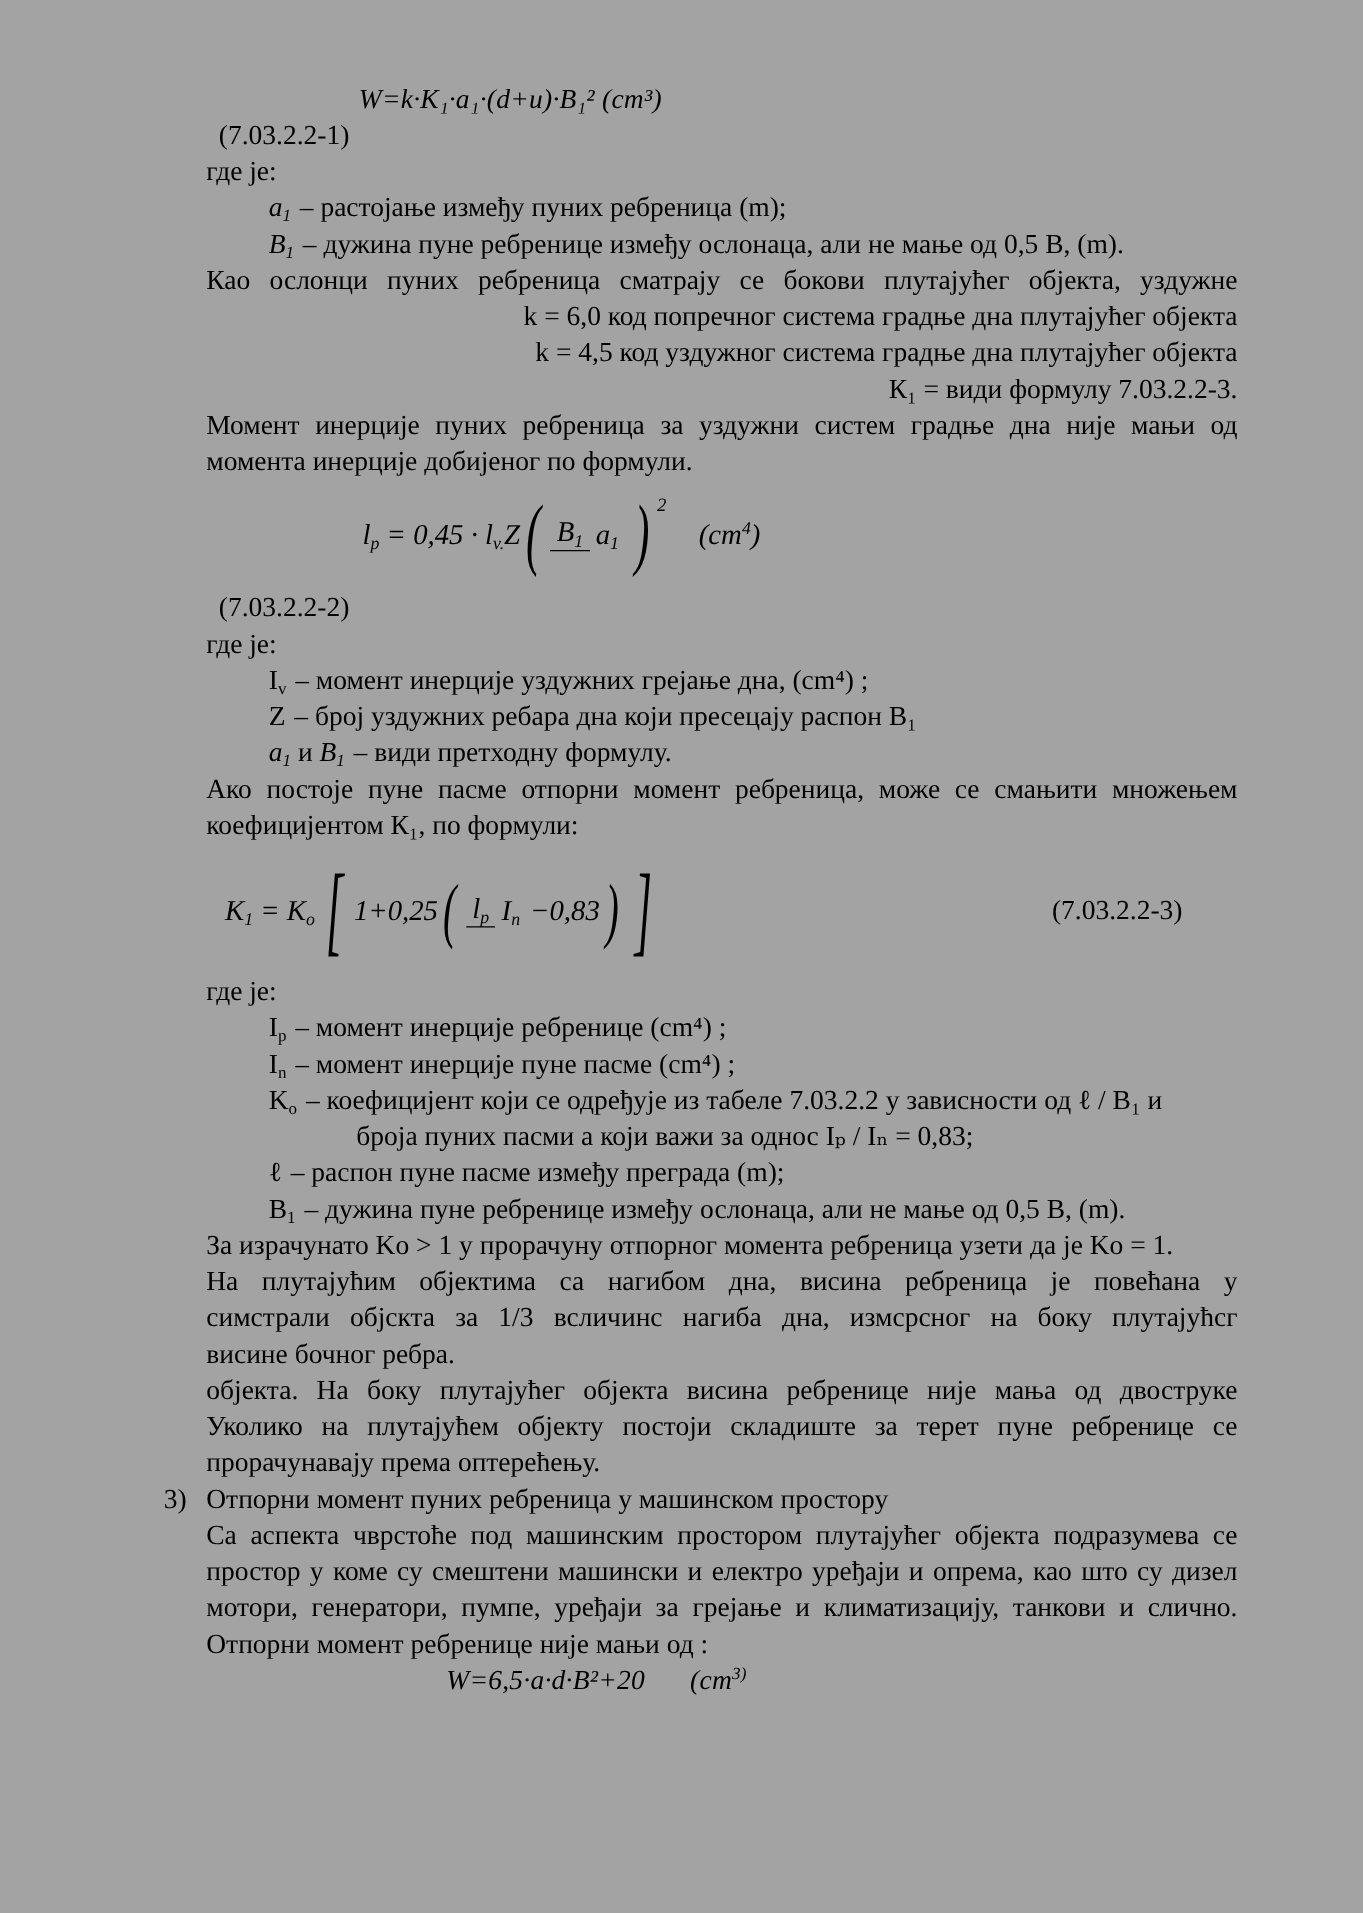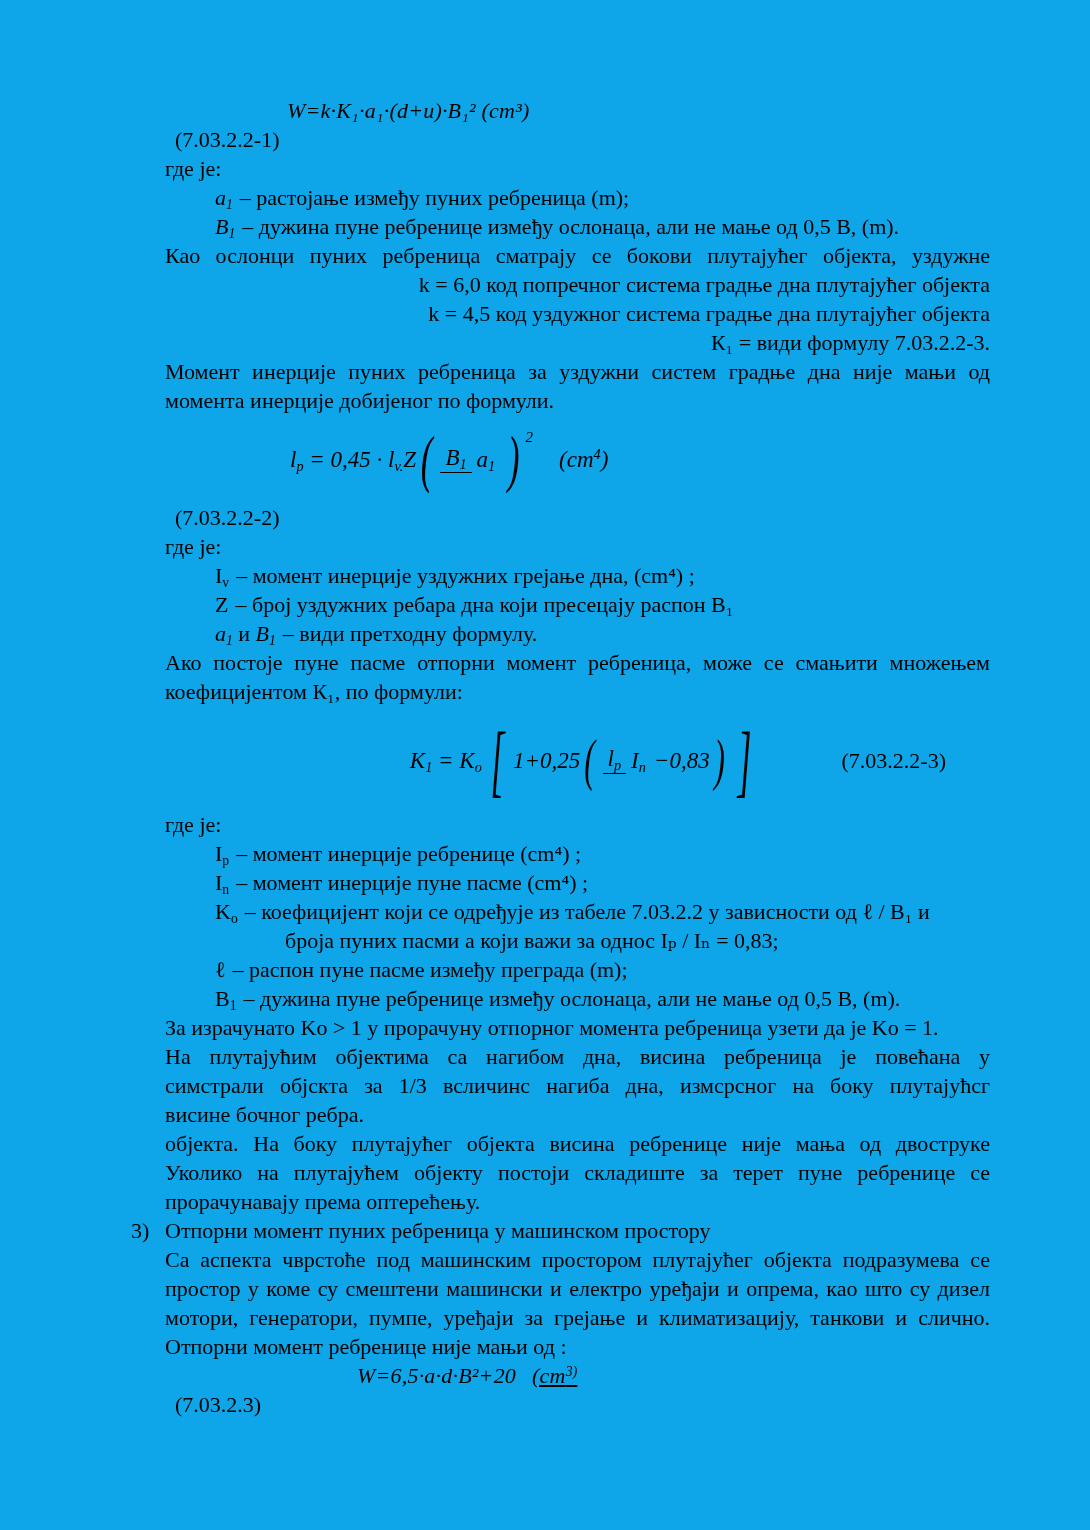--- a/index.html
+++ b/index.html
@@ -1,43 +1,43 @@
 <!DOCTYPE html>
 <html><head>
 <meta charset="utf-8">
 <style>
   html,body { margin:0; padding:0; background:#ffffff; }
   .page {
     position:relative;
     width:1090px; height:1530px;
-    background:#0ea5e9; color:#000000;
+    background:#a3a3a3; color:#000000;
     font-family:"Liberation Serif","DejaVu Serif",serif;
     font-size:22px; line-height:29px;
     box-sizing:border-box;
-    padding:96px 100px 0 165px;
+    padding:64px 100px 0 165px;
     overflow:hidden;
   }
   .line { white-space:nowrap; }
   .jl { white-space:normal; text-align:justify; text-align-last:justify; }
   .ind  { padding-left:50px;text-align:right; }
   .label{ padding-left:10px; }
   .def  { padding-left:50px; white-space:nowrap; }
   .def .cont { padding-left:70px; }
   .it { font-style:italic; }
   sub { font-size:0.62em; line-height:0; vertical-align:-0.3em; }
   sup { font-size:0.62em; line-height:0; vertical-align:0.55em; }
   .deftext { margin-left:7px; }
 
   
   .f1 { font-style:italic; padding-left:122px; letter-spacing:0.2px; }
 
   
   .frow { display:flex; align-items:center; font-style:italic; font-size:23px; }
   .f2row { height:84px; padding-left:125px; margin:2px 0; }
-  .f3row { height:96px; padding-left:15px; margin:6px 0 2px 0; position:relative;justify-content:center; }
+  .f3row { height:96px; padding-left:15px; margin:6px 0 2px 0; position:relative; }
   .frac { display:inline-flex; align-items:center;
           line-height:26px; margin:0 3px; }
   .fnum { display:block; padding:0 5px 1px; border-bottom:1.5px solid #000; }
   .fden { display:block; padding:1px 5px 0; }
   .bigp { display:inline-block; font-size:64px; line-height:0;
           transform:scaleX(0.55); font-weight:400; }
   .bigb { display:inline-block; font-size:80px; line-height:0;
           transform:scaleX(0.45); font-weight:400; }
   .bigp2{ display:inline-block; font-size:58px; line-height:0;
           transform:scaleX(0.55); font-weight:400; }
@@ -45,21 +45,21 @@
   .funit{ margin-left:26px; }
   .eqnum{ position:absolute; right:44px; top:50%; transform:translateY(-50%);
           font-style:normal; font-size:22px; }
 
   
   .li { display:flex; margin-left:-34px; white-space:nowrap; }
   .li .num { width:34px; flex:none; }
 
   
   .f4 { font-style:italic; padding-left:192px; letter-spacing:0.2px; }
-  .f4 .funit4 { margin-left:16px;text-decoration:underline; }
+  .f4 .funit4 { margin-left:36px; }
 </style>
 </head>
 <body>
 
 <div class="page">
 
   <div class="line f1">
     <span>W=k·K₁·a₁·(d+u)·B₁² (cm³)</span>
   </div>
   <div class="line label">(7.03.2.2-1)</div>
@@ -159,15 +159,14 @@
   </div>
 
   <div class="line jl">Са аспекта чврстоће под машинским простором плутајућег објекта подразумева се</div>
   <div class="line jl">простор у коме су смештени машински и електро уређаји и опрема, као што су дизел</div>
   <div class="line jl">мотори, генератори, пумпе, уређаји за грејање и климатизацију, танкови и слично.</div>
   <div class="line">Отпорни момент ребренице није мањи од :</div>
 
   <div class="line f4">
     <span>W=6,5·a·d·B²+20</span><span class="funit4"><span>(cm</span><sup>3)</sup></span>
   </div>
-  <div class="line label">(7.03.2.3)</div>
 
 </div>
 
 </body></html>

